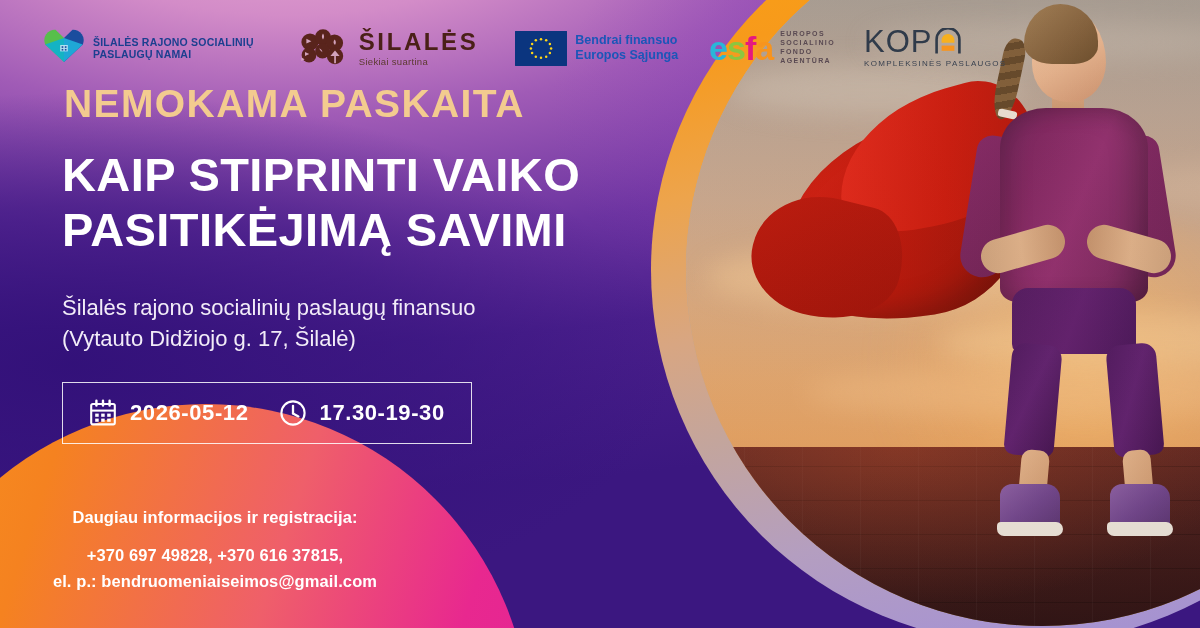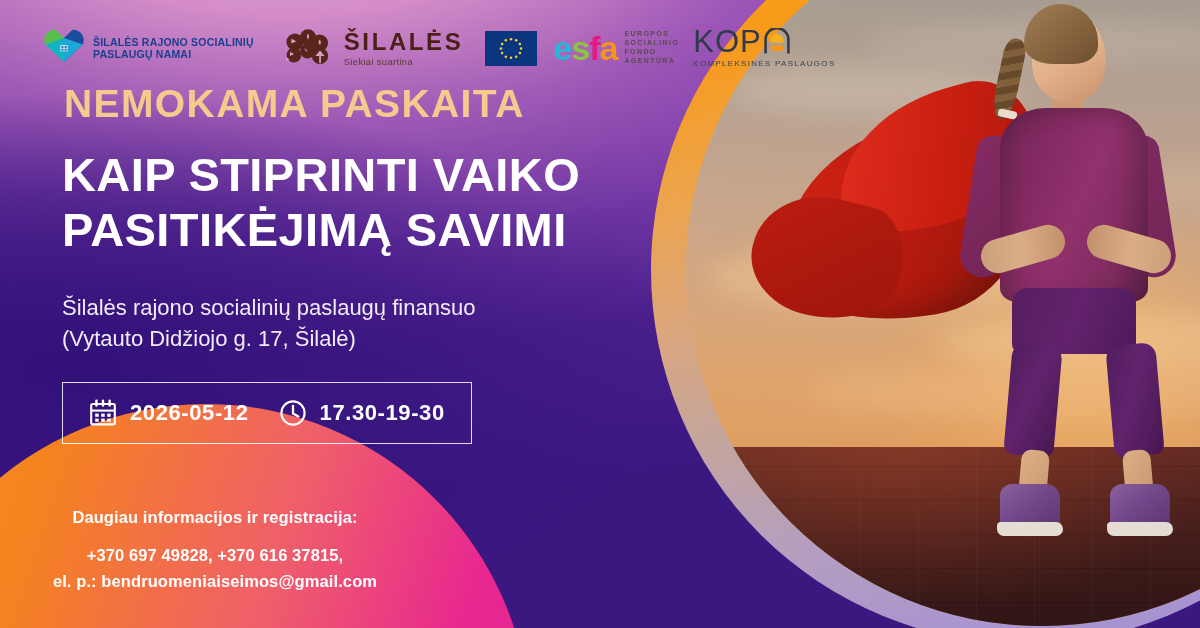--- a/index.html
+++ b/index.html
@@ -252,21 +252,21 @@
     background: linear-gradient(170deg, rgba(255,210,160,0.06) 0%, rgba(180,120,70,0.08) 70%, rgba(60,30,20,0.10) 100%);
     pointer-events: none;
   }
 
   
   .logo-bar {
     position: absolute;
     left: 44px; top: 20px;
     display: flex;
     align-items: center;
-    gap: 0px;
+    gap: 15px;
     height: 56px;
     z-index: 6;
   }
   .logo { display: flex; align-items: center; }
 
   .sps-logo { gap: 9px; margin-right: 30px; }
   .sps-heart { width: 40px; height: 38px; flex: 0 0 auto; }
   .sps-text { line-height: 1.18; }
   .sps-text div {
     font-size: 10.5px; font-weight: 700; color: #1b3f8f;
@@ -488,20 +488,24 @@
           <circle cx="34.9" cy="22.1" r="1.25"></circle>
           <circle cx="31.2" cy="25.7" r="1.25"></circle>
           <circle cx="26" cy="26.8" r="1.25"></circle>
           <circle cx="20.8" cy="25.7" r="1.25"></circle>
           <circle cx="17.1" cy="22.1" r="1.25"></circle>
           <circle cx="15.9" cy="17.5" r="1.25"></circle>
           <circle cx="17.1" cy="12.9" r="1.25"></circle>
           <circle cx="20.8" cy="9.3" r="1.25"></circle>
         </g>
       </svg>
+      <div class="eu-text">
+        <div>Bendrai finansuo</div>
+        <div>Europos Sąjunga</div>
+      </div>
     </div>
 
     <div class="logo esfa-logo">
       <div class="esfa-word"><span class="e">e</span><span class="s">s</span><span class="f">f</span><span class="a">a</span></div>
       <div class="esfa-sub">
         <div>EUROPOS</div>
         <div>SOCIALINIO</div>
         <div>FONDO</div>
         <div>AGENTŪRA</div>
       </div>

